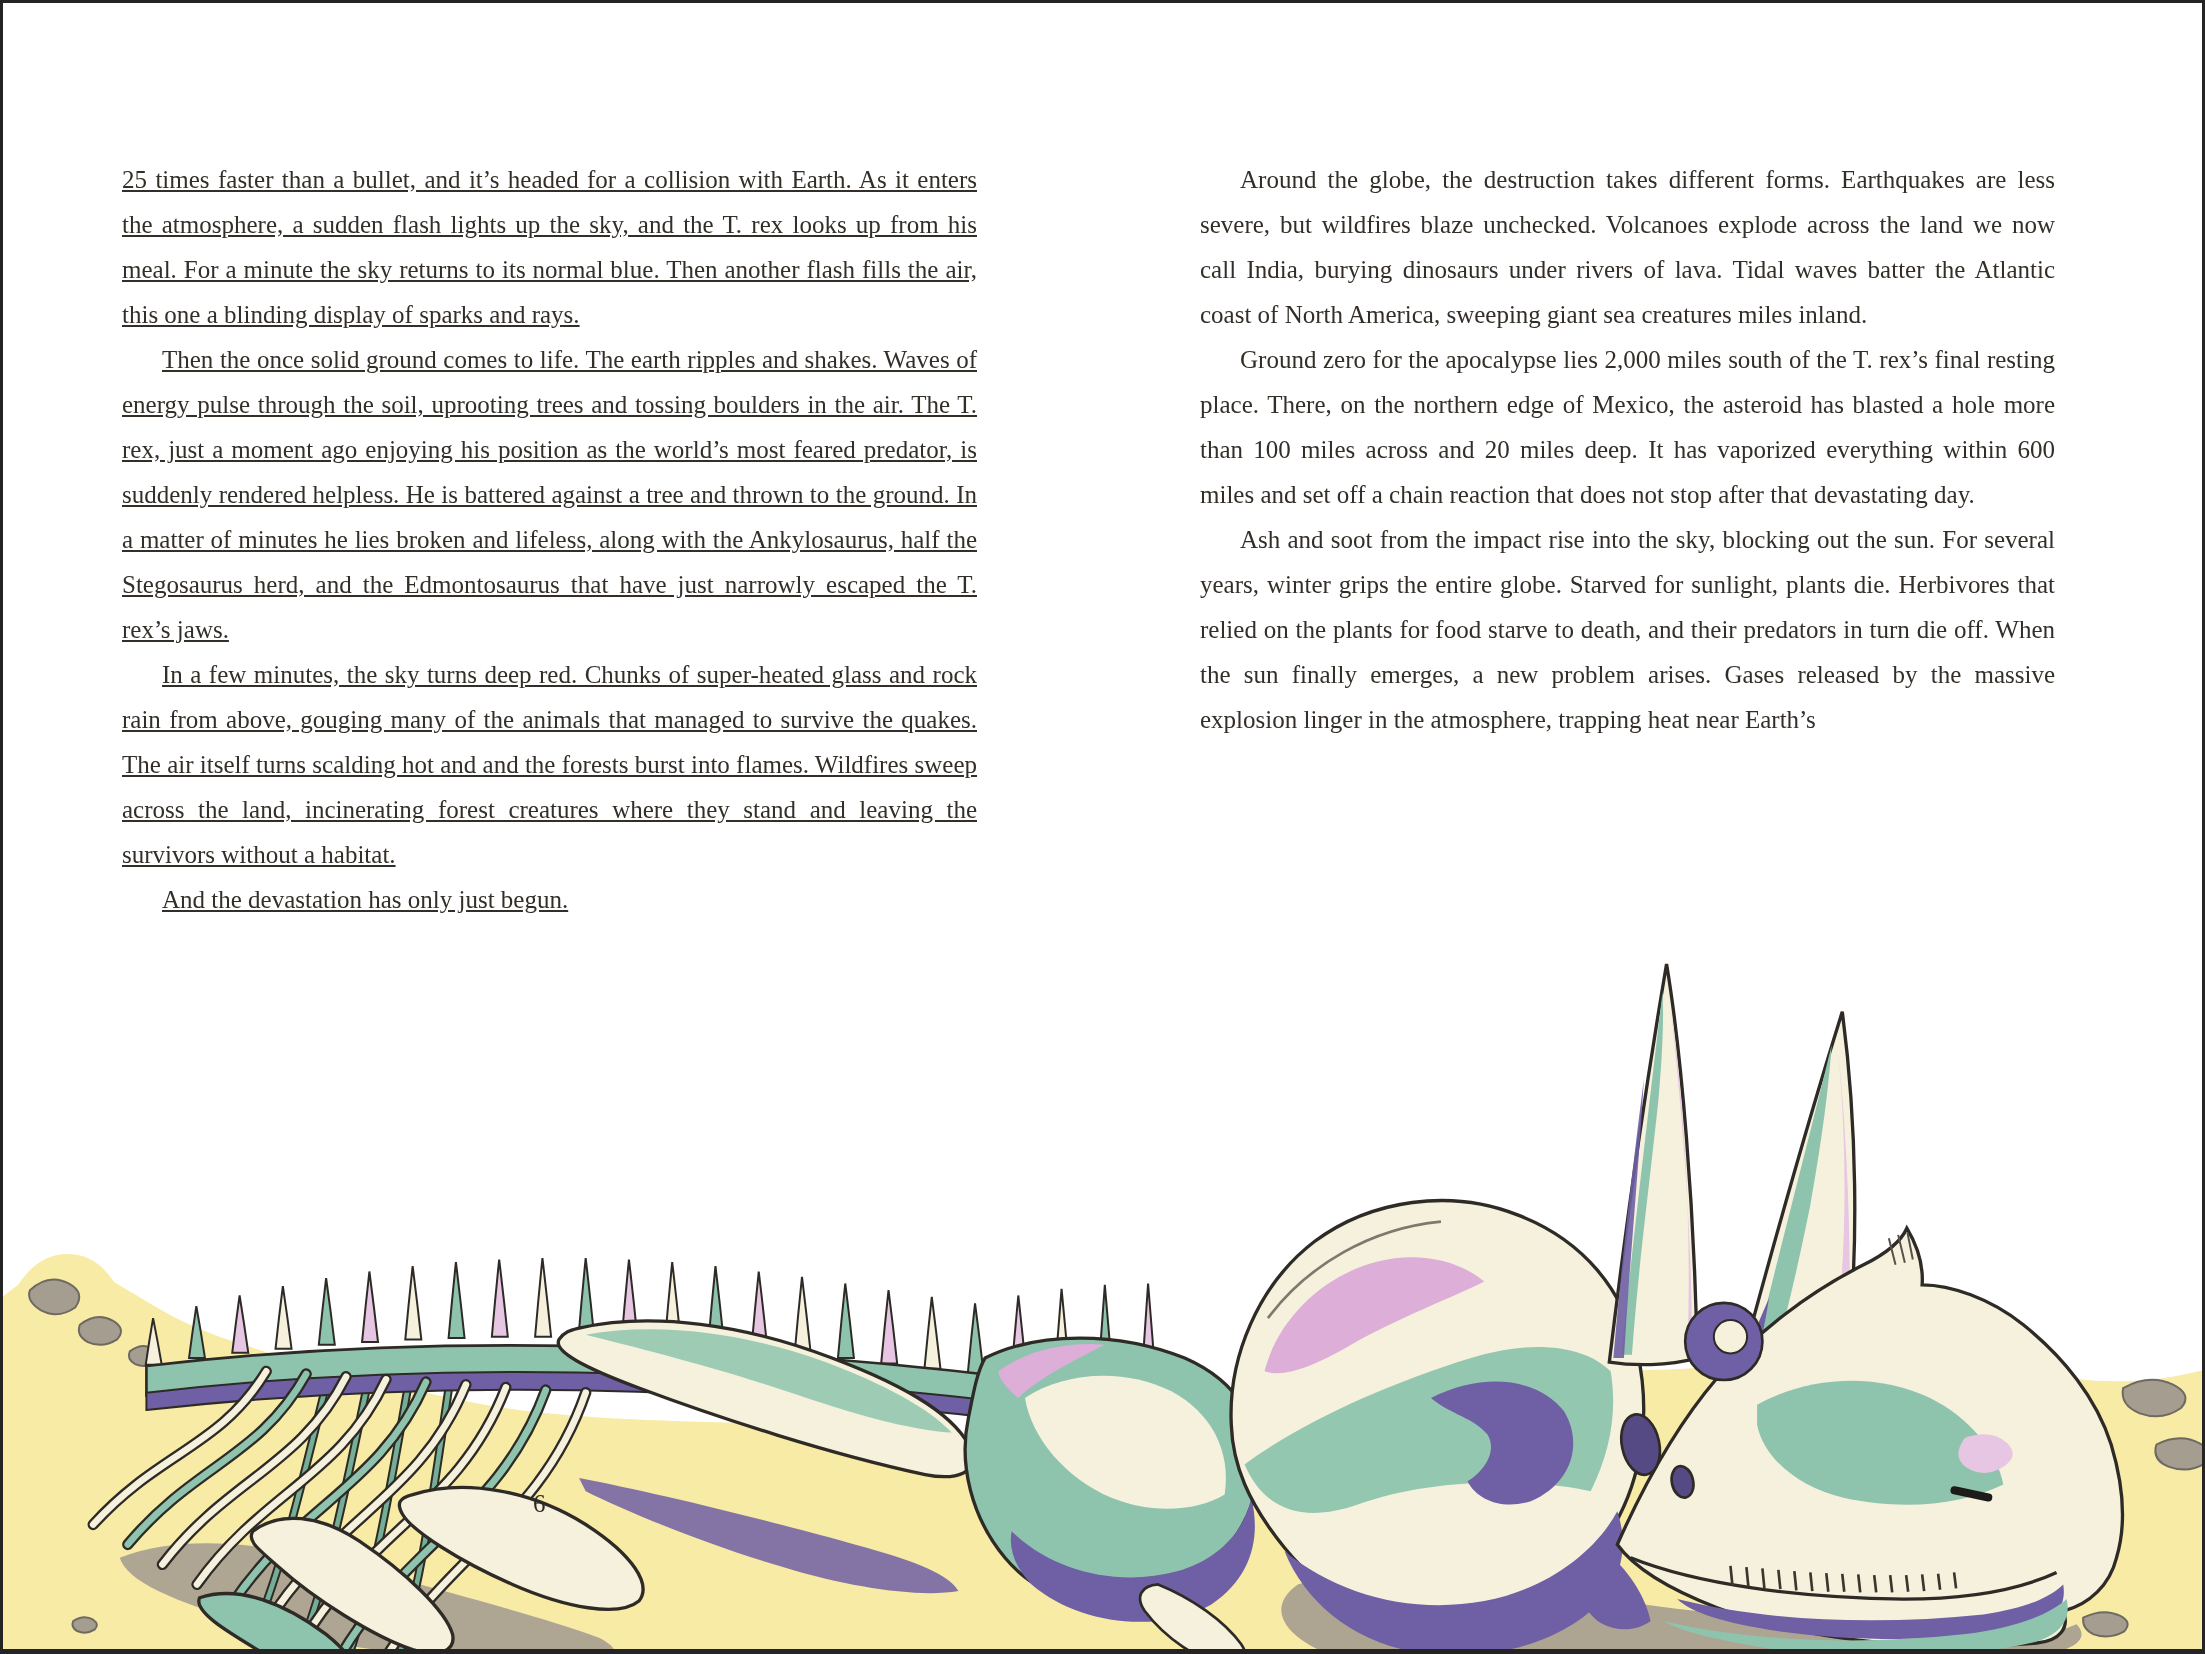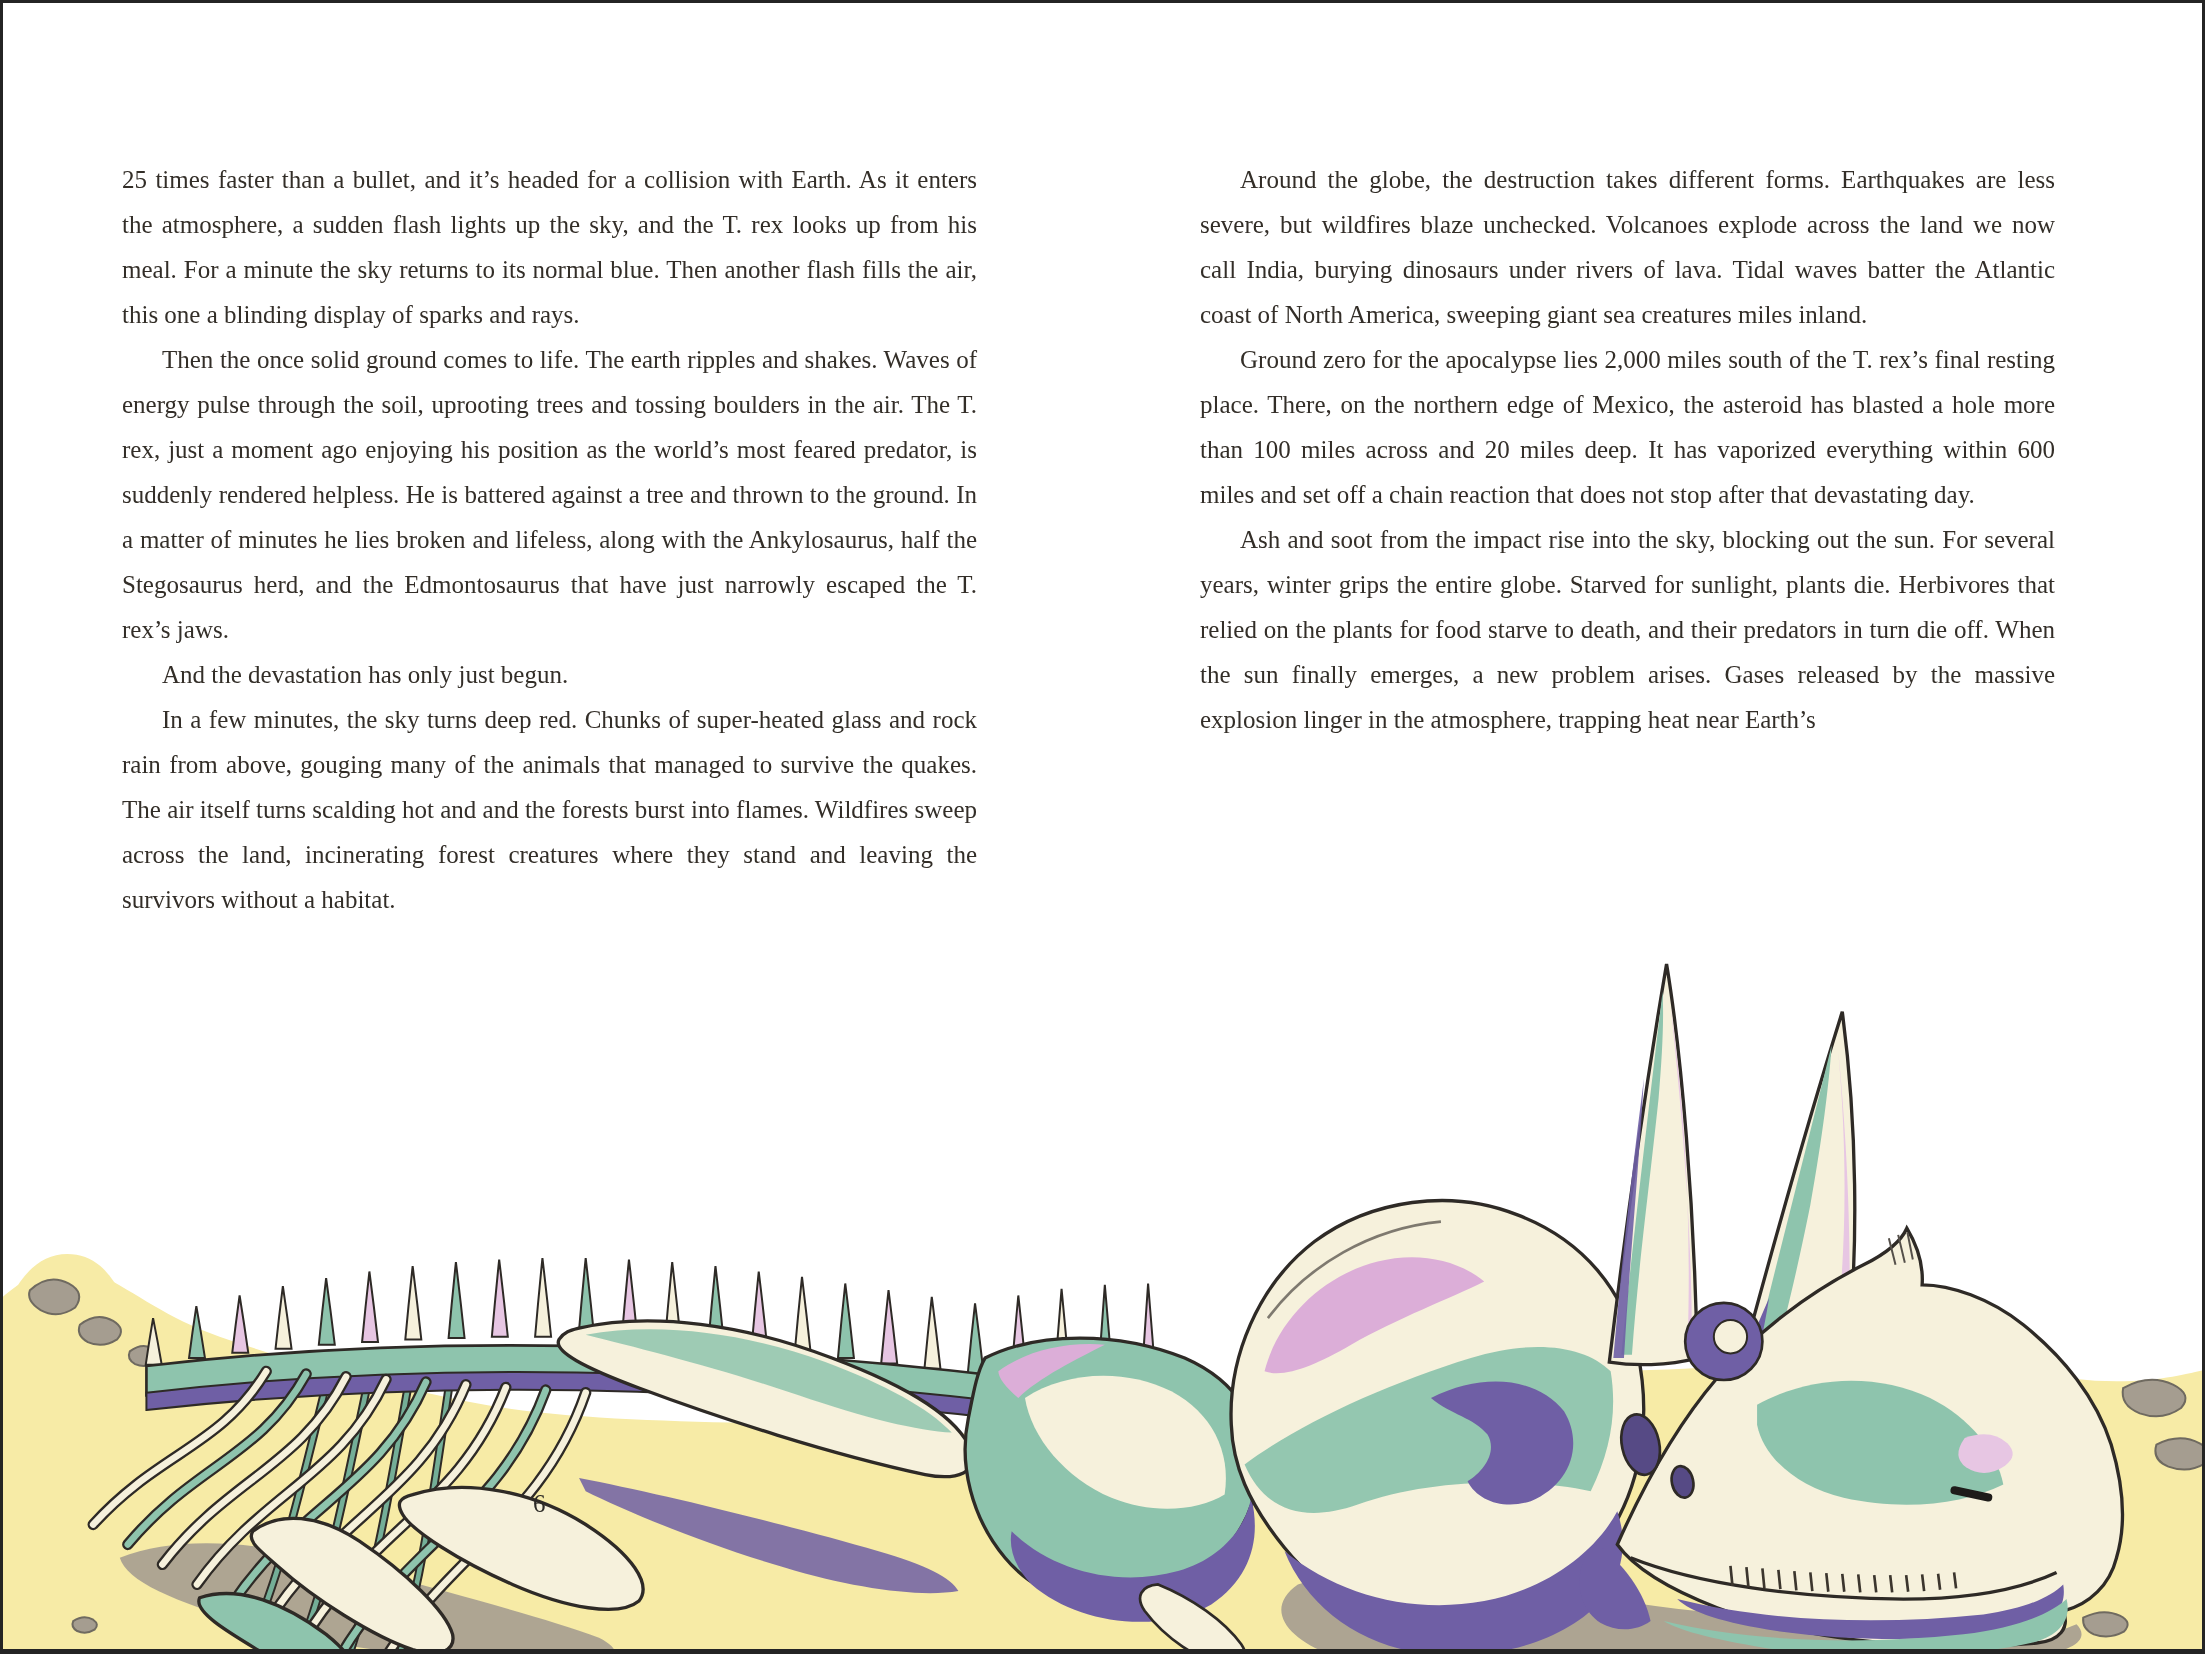--- a/index.html
+++ b/index.html
@@ -14,21 +14,21 @@
   }
   .column {
     position: absolute;
     top: 157px;
     width: 855px;
     color: var(--text, #332e28);
     font-size: 25px;
     line-height: 45px;
     text-align: justify;
   }
-  #col-left  { left: 122px; }
+  #col-left  { left: 122px; text-decoration: underline; }
   #col-right { left: 1200px; }
   .column p { margin: 0; padding: 0; }
   .column p.indent { text-indent: 40px; }
 
   .page-number {
     position: absolute;
     left: 533px;
     top: 1490px;
     font-size: 25px;
     color: #2c2a26;
@@ -49,22 +49,22 @@
   .frame-bottom { left: 0; bottom: 0; width: 2205px; height: 6px; }
   .frame-left   { left: 0; top: 0; width: 3.3px; height: 1655px; }
   .frame-right  { right: 0; top: 0; width: 2.7px; height: 1655px; }
 </style>
 </head>
 <body>
 
 <div class="column" id="col-left">
     <p class="">25 times faster than a bullet, and it’s headed for a collision with Earth. As it enters the atmosphere, a sudden flash lights up the sky, and the T. rex looks up from his meal. For a minute the sky returns to its normal blue. Then another flash fills the air, this one a blinding display of sparks and rays.</p>
     <p class="indent">Then the once solid ground comes to life. The earth ripples and shakes. Waves of energy pulse through the soil, uprooting trees and tossing boulders in the air. The T. rex, just a moment ago enjoying his position as the world’s most feared predator, is suddenly rendered helpless. He is battered against a tree and thrown to the ground. In a matter of minutes he lies broken and lifeless, along with the Ankylosaurus, half the Stegosaurus herd, and the Edmontosaurus that have just narrowly escaped the T. rex’s jaws.</p>
+    <p class="indent">In a few minutes, the sky turns deep red. Chunks of super-heated glass and rock rain from above, gouging many of the animals that managed to survive the quakes. The air itself turns scalding hot and and the forests burst into flames. Wildfires sweep across the land, incinerating forest creatures where they stand and leaving the survivors without a habitat.</p>
     <p class="indent">And the devastation has only just begun.</p>
-    <p class="indent">In a few minutes, the sky turns deep red. Chunks of super-heated glass and rock rain from above, gouging many of the animals that managed to survive the quakes. The air itself turns scalding hot and and the forests burst into flames. Wildfires sweep across the land, incinerating forest creatures where they stand and leaving the survivors without a habitat.</p>
   </div>
 <div class="column" id="col-right">
     <p class="indent">Around the globe, the destruction takes different forms. Earthquakes are less severe, but wildfires blaze unchecked. Volcanoes explode across the land we now call India, burying dinosaurs under rivers of lava. Tidal waves batter the Atlantic coast of North America, sweeping giant sea creatures miles inland.</p>
     <p class="indent">Ground zero for the apocalypse lies 2,000 miles south of the T. rex’s final resting place. There, on the northern edge of Mexico, the asteroid has blasted a hole more than 100 miles across and 20 miles deep. It has vaporized everything within 600 miles and set off a chain reaction that does not stop after that devastating day.</p>
     <p class="indent">Ash and soot from the impact rise into the sky, blocking out the sun. For several years, winter grips the entire globe. Starved for sunlight, plants die. Herbivores that relied on the plants for food starve to death, and their predators in turn die off. When the sun finally emerges, a new problem arises. Gases released by the massive explosion linger in the atmosphere, trapping heat near Earth’s</p>
   </div>
 
 <div class="page-number">6</div>
 
 <svg class="illustration" viewBox="0 0 3313 1146" preserveAspectRatio="none" aria-hidden="true">

